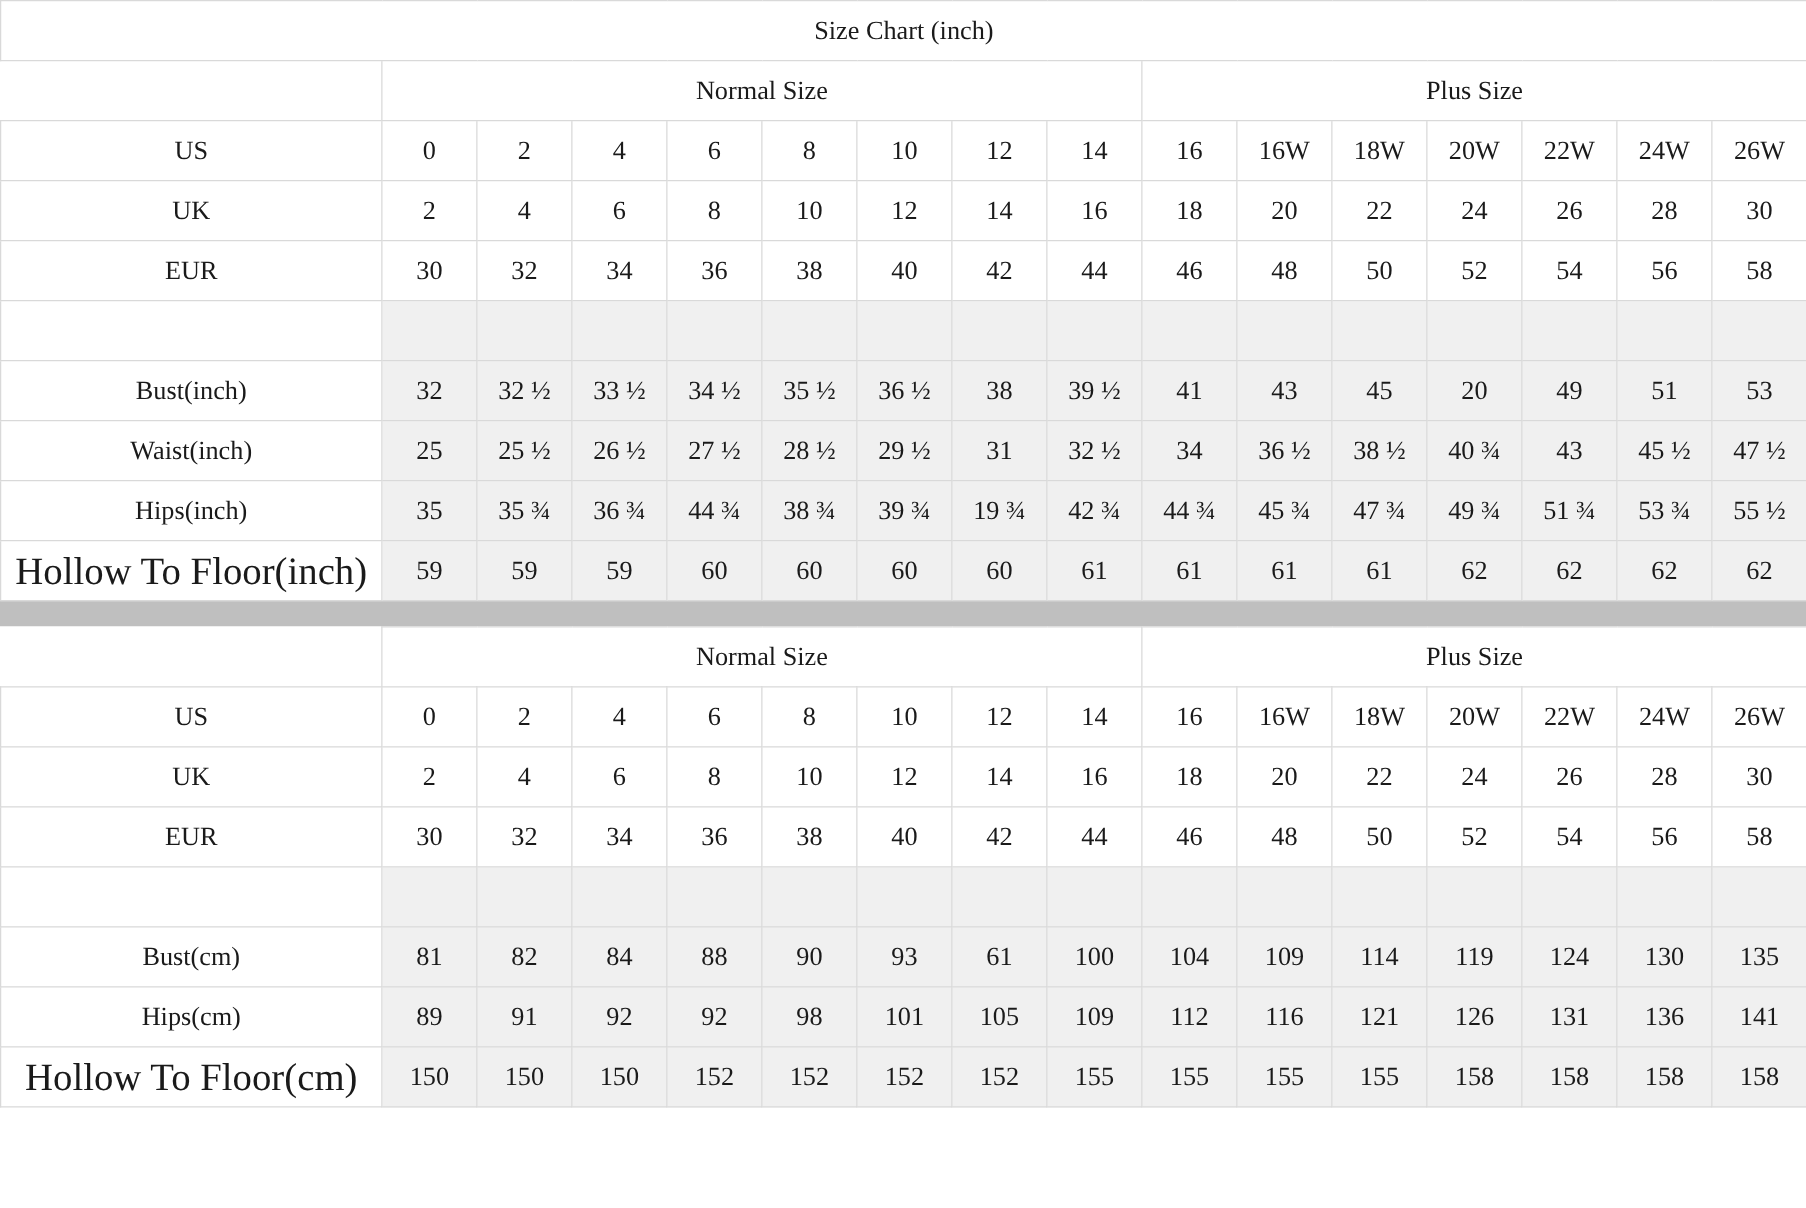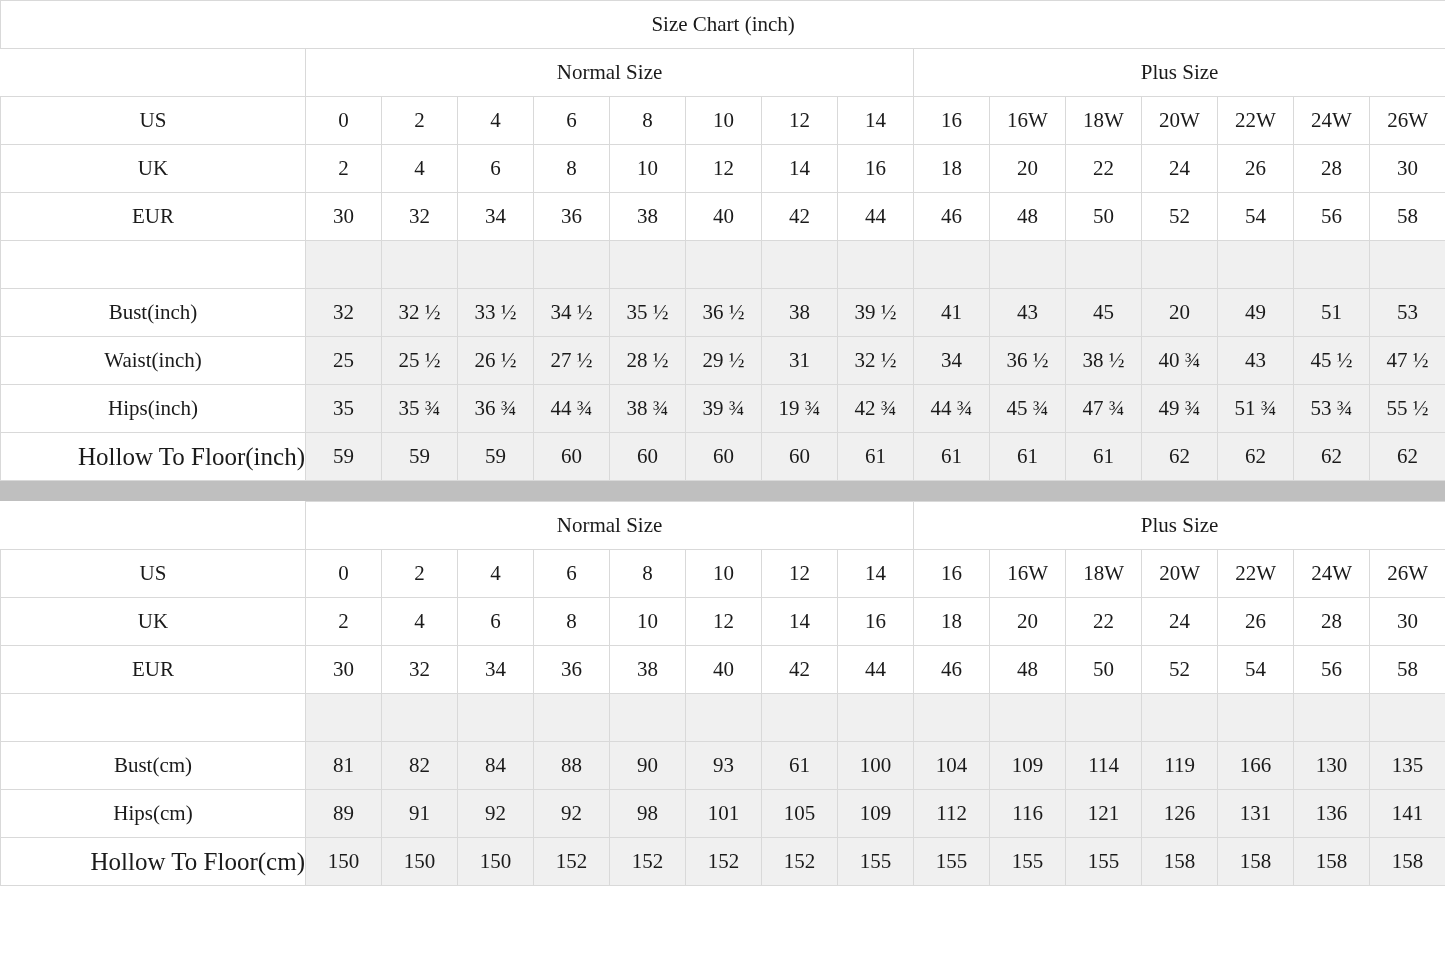--- a/index.html
+++ b/index.html
@@ -42,22 +42,21 @@
     height: 86px;
     border: none;
     background: #ffffff;
   }
   td.rowlabel {
     font-size: 25px;
     width: 305px;
     background: #ffffff;
   }
   td.rowlabel.small {
-    font-size: 25px;
-    text-align: right;
+    font-size: 31px;
   }
   td.grouphdr {
     font-size: 21px;
     height: 46px;
   }
   td.blankrow {
     height: 46px;
   }
   .spacer {
     height: 20px;
@@ -352,21 +351,21 @@
         <td class="shaded">84</td>
         <td class="shaded">88</td>
         <td class="shaded">90</td>
         <td class="shaded">93</td>
         <td class="shaded">61</td>
         <td class="shaded">100</td>
         <td class="shaded">104</td>
         <td class="shaded">109</td>
         <td class="shaded">114</td>
         <td class="shaded">119</td>
-        <td class="shaded">166</td>
+        <td class="shaded">124</td>
         <td class="shaded">130</td>
         <td class="shaded">135</td>
       </tr>
       <tr>
         <td class="rowlabel">Hips(cm)</td>
         <td class="shaded">89</td>
         <td class="shaded">91</td>
         <td class="shaded">92</td>
         <td class="shaded">92</td>
         <td class="shaded">98</td>

